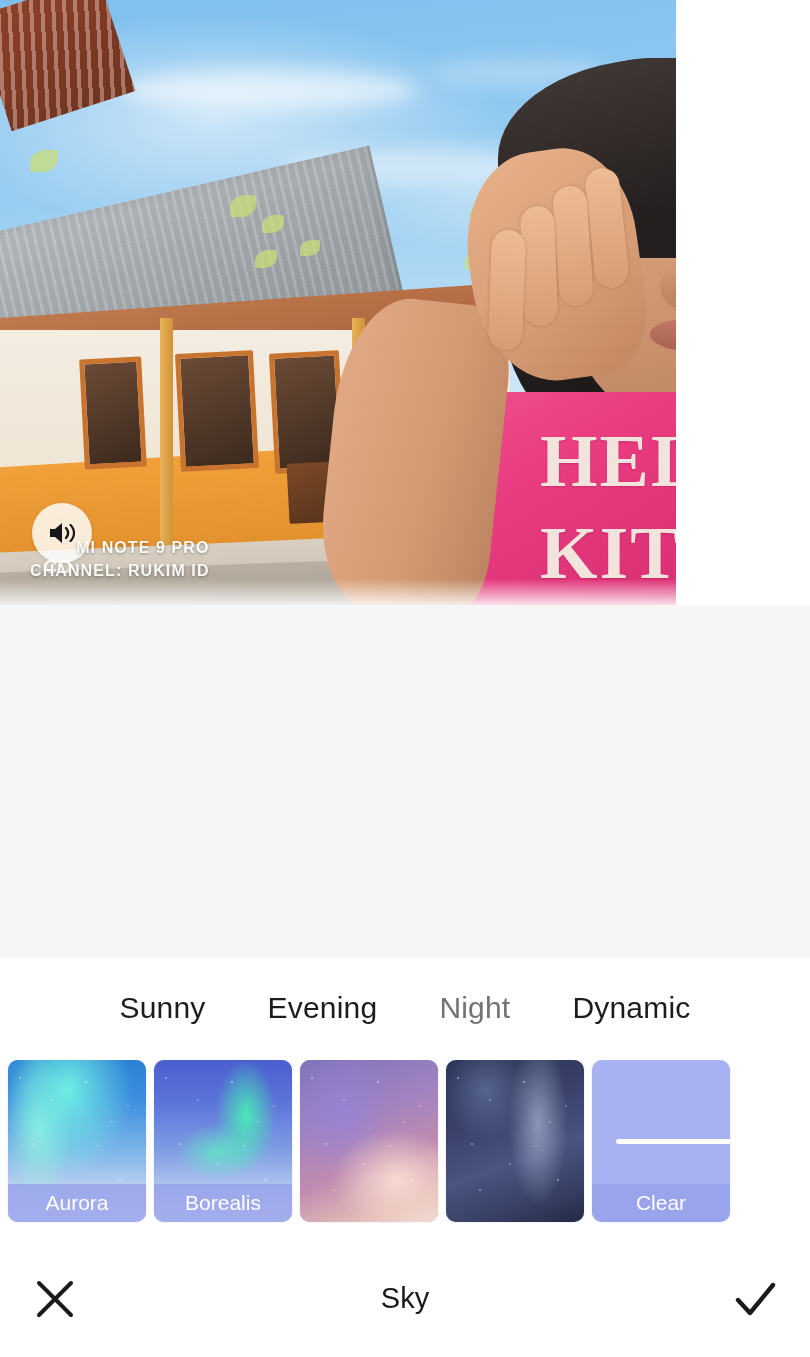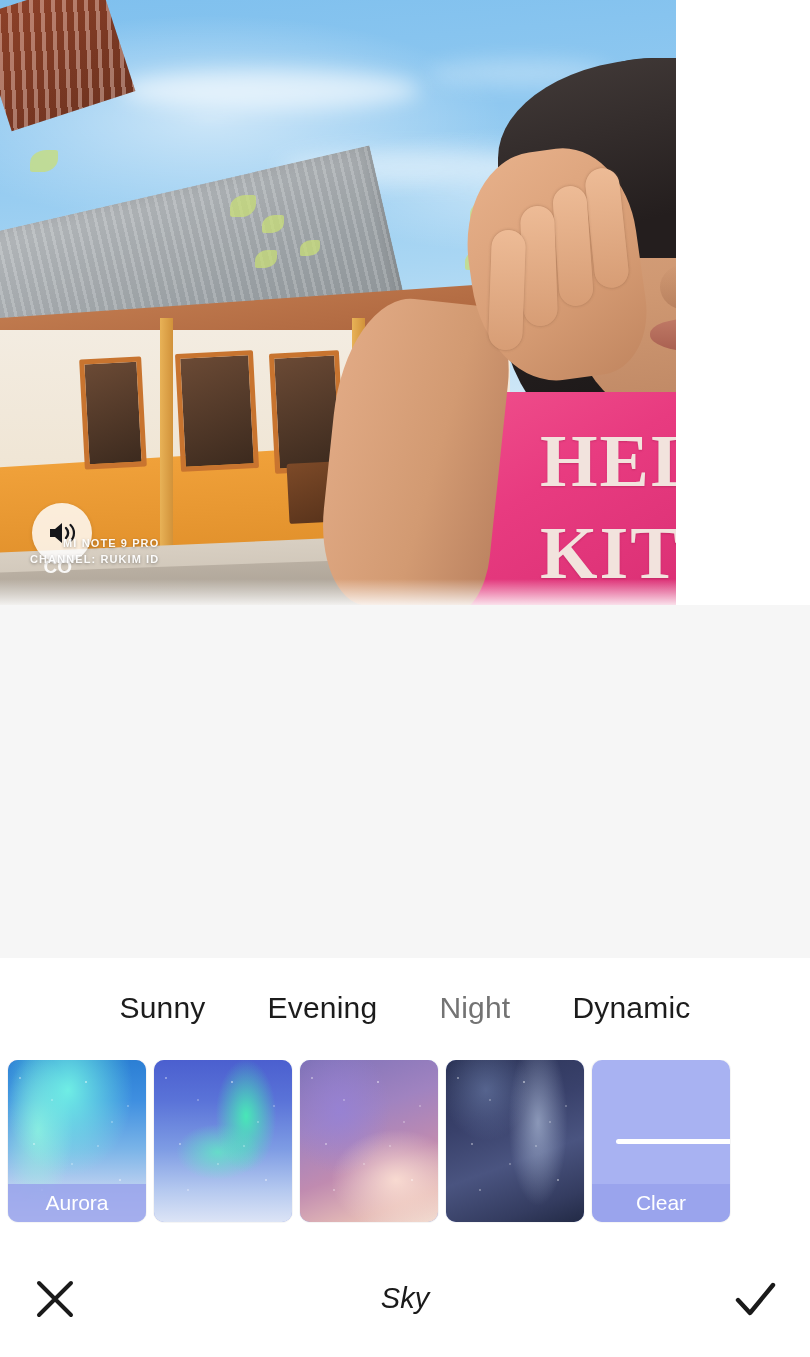--- a/index.html
+++ b/index.html
@@ -167,21 +167,21 @@
     text-shadow: 0 1px 2px rgba(150,20,70,.35);
   }
   .photo-fade-bottom {
     position:absolute; left:0; bottom:0; width:100%; height:26px;
     background: linear-gradient(180deg, rgba(255,255,255,0), rgba(255,255,255,.85));
   }
 
   
   .watermark {
     position: absolute; left: 30px; top: 536px; color: rgba(255,255,255,0.95);
-    font-size: 11px; letter-spacing: 1.1px; font-weight: 600;
+    font-size: 16px; letter-spacing: 1.1px; font-weight: 600;
     text-shadow: 0 1px 3px rgba(0,0,0,0.35); line-height: 1.45;
   }
   .wm-logo {
     position: absolute; left: 28px; top: 556px; width: 44px; height: 22px;
     color: rgba(255,255,255,0.9); font-size: 19px; font-weight: 700;
   }
   .audio-btn {
     position: absolute; left: 32px; top: 503px; width: 60px; height: 60px;
     border-radius: 50%; background: rgba(255,255,255,0.82);
     display: flex; align-items: center; justify-content: center;
@@ -274,21 +274,21 @@
   .thumb-plain { background: #a8b2f2; }
   .slider-row {
     position: absolute; left: 24px; right: -6px; top: 50%;
     transform: translateY(-50%); height: 30px; display: flex; align-items: center;
   }
   .slider-track { flex: 1; height: 5px; background: #ffffff; border-radius: 3px; }
 
   
   .action-bar {
     position: absolute; left: 0; top: 1240px; width: 810px; height: 117px;
-    background: #ffffff; display: flex; align-items: center; font-style: italic;
+    background: #ffffff; display: flex; align-items: center;
   }
   .act-btn {
     width: 110px; height: 117px; display: flex; align-items: center;
     justify-content: center; background: none; border: none; cursor: pointer;
   }
   .act-title {
     flex: 1; text-align: center; font-size: 29px; color: #1a1a1a;
   }
 </style>
 </head>
@@ -377,20 +377,21 @@
 
     <div class="thumb-strip">
 
       <div class="thumb">
         <div class="thumb-img sky-aurora stars"></div>
         <div class="thumb-label">Aurora</div>
       </div>
 
       <div class="thumb">
         <div class="thumb-img sky-borealis stars"></div>
+        <div class="thumb-label">Borealis</div>
       </div>
 
       <div class="thumb">
         <div class="thumb-img sky-cosmos stars"></div>
       </div>
 
       <div class="thumb">
         <div class="thumb-img sky-galaxy stars"></div>
       </div>
 

